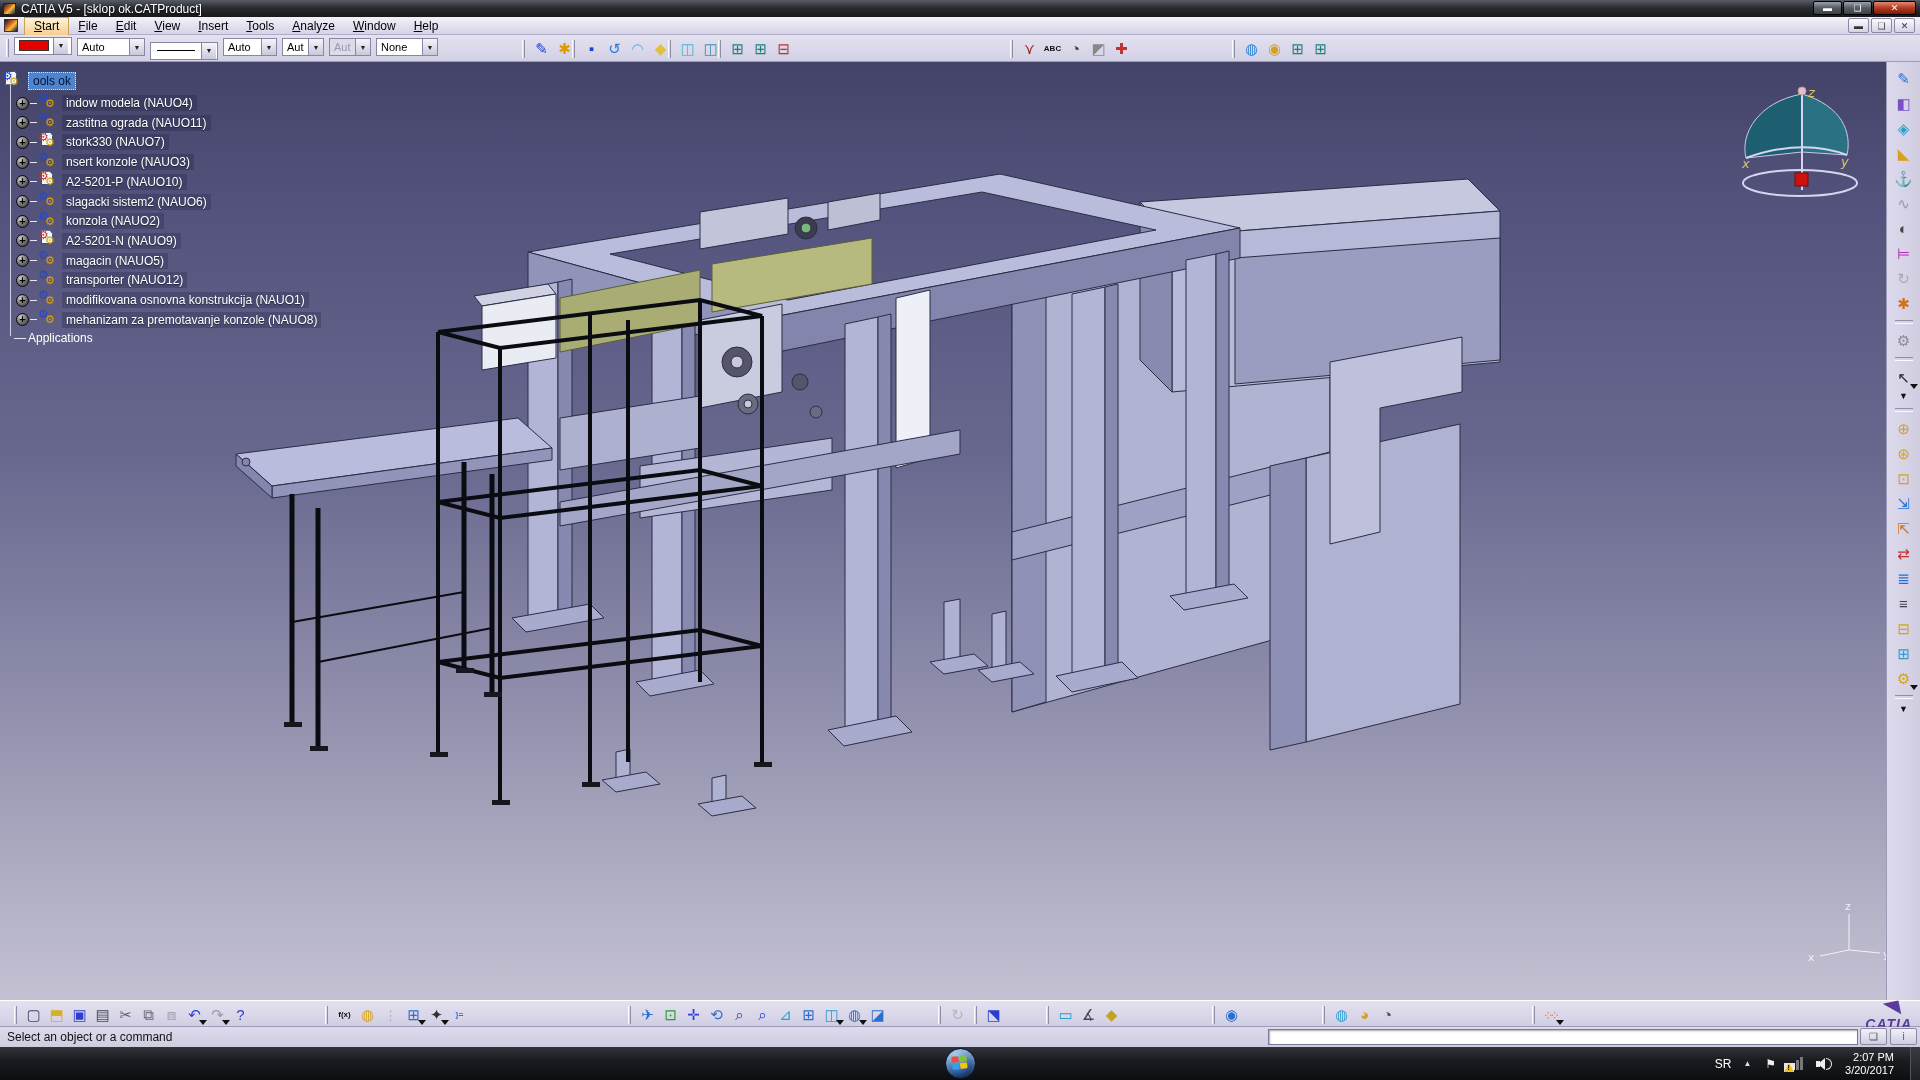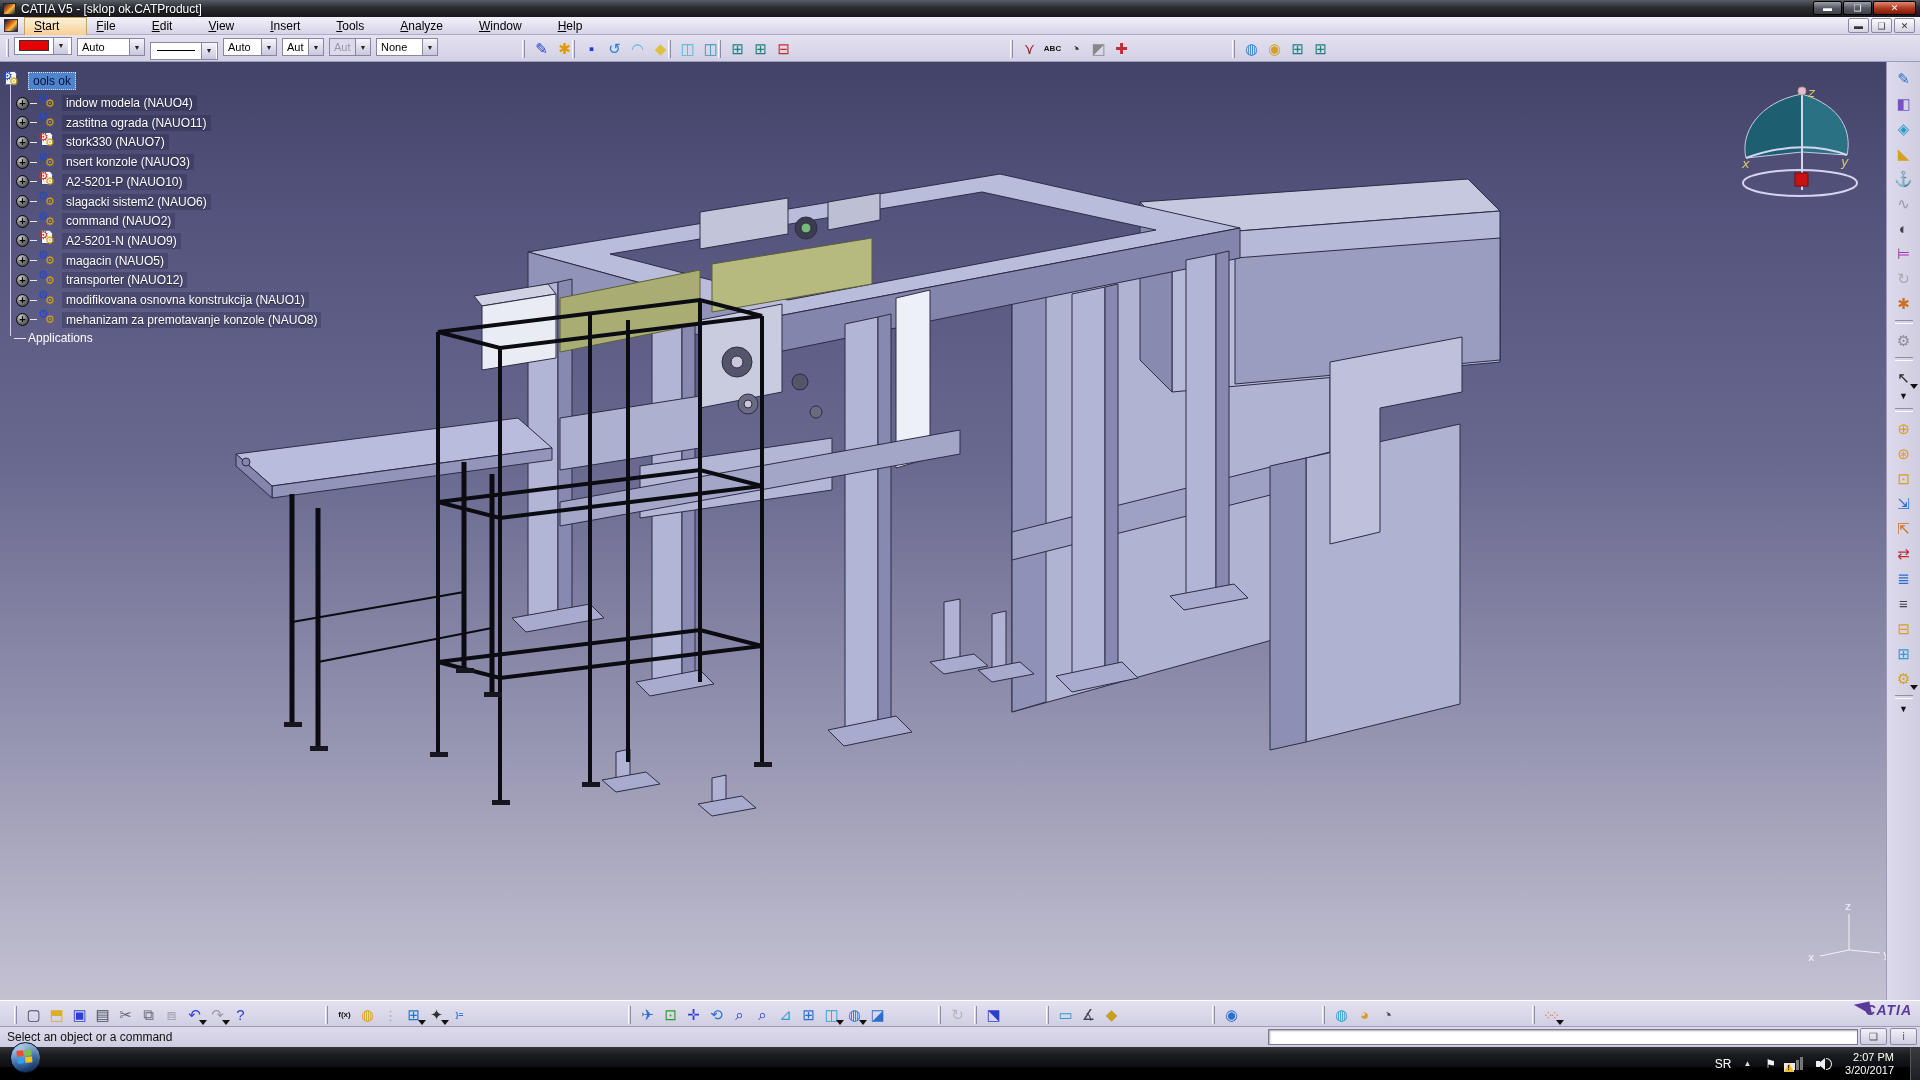--- a/index.html
+++ b/index.html
@@ -18,21 +18,21 @@
     background:linear-gradient(#9aa0a8,#565b63 50%,#3c4047); color:#fff; font-size:9px;
     display:flex; align-items:center; justify-content:center; line-height:1; }
   .wbtn.close { width:43px; background:linear-gradient(#e08a70,#b03a22 50%,#7e190a); }
 
   
   .menubar { position:absolute; left:0; top:17px; width:1920px; height:18px;
     background:linear-gradient(#f2f1f9,#d5d3e6); border-bottom:1px solid #aeacc6;
     display:flex; align-items:center; font-size:12px; color:#000; padding-left:2px; }
   .menu-appico { width:14px; height:13px; margin:0 6px 0 2px; border:1px solid #334;
     background:linear-gradient(135deg,#113,#e8731a 45%,#f8c040 60%,#113); }
-  .menu-item { padding:1px 27px 2px 9px; cursor:default; }
+  .menu-item { padding:1px 9px 2px 9px; cursor:default; }
   .menu-item.active { background:linear-gradient(#fdf2d9,#f6cf90); border:1px solid #caa35a; }
   .menu-item u { text-decoration:underline; }
   .child-ctrls { position:absolute; right:5px; top:1px; display:flex; gap:2px; }
   .cbtn { width:21px; height:15px; border:1px solid #8a88a2; border-radius:2px;
     background:linear-gradient(#fbfbfe,#d4d2e4); font-size:9px; color:#333;
     display:flex; align-items:center; justify-content:center; }
 
   
   .toolbar { position:absolute; left:0; top:35px; width:1920px; height:27px;
     background:linear-gradient(#e4e2f0,#d2d0e4); border-bottom:1px solid #9d9bb8;
@@ -96,27 +96,27 @@
   .ticon.part .g1 { color:#c83a2a; }
   .tlabel { position:absolute; left:62px; padding:1px 4px; background:rgba(18,18,48,.22);
     text-shadow:0 1px 1px rgba(0,0,0,.5); }
   .tree-root { position:absolute; left:4px; top:10px; display:flex; align-items:center; }
   .tree-root .ticon { position:relative; left:0; margin-right:4px; }
   .tree-root .tlabel { position:relative; left:0; background:#4f83cc; color:#001038; border:1px dotted #cfe0ff; text-shadow:none; }
   .tree-apps { position:absolute; left:14px; display:flex; align-items:center; }
   .tree-apps::before { content:""; width:12px; border-top:1px solid #e6e6f4; margin-right:2px; }
 
   
-  .catia-logo { position:absolute; right:8px; top:1px; display:flex; align-items:center; }
+  .catia-logo { position:absolute; right:8px; top:1px; display:flex; align-items:center;flex-direction:column; }
   .catia-swoosh { width:0; height:0; border-top:14px solid #5a3a9a; border-left:16px solid transparent; margin-right:-6px; transform:rotate(-12deg); }
   .catia-word { color:#5a3a9a; font-weight:bold; font-style:italic; font-size:14px; letter-spacing:1px; }
 
   
-  .taskbar { position:absolute; left:0; top:1047px; width:1920px; height:20px;
-    background:linear-gradient(#33343a,#1b1c20 40%,#0c0d10); display:flex; align-items:center; }
+  .taskbar { position:absolute; left:0; top:1047px; width:1920px; height:33px;
+    background:linear-gradient(#33343a,#1b1c20 40%,#0c0d10); display:flex; align-items:center;justify-content:center; }
   .start-orb { width:36px; height:31px; margin:0 6px 0 8px; position:relative; }
   .orb { position:absolute; left:2px; top:0; width:31px; height:31px; border-radius:50%;
     background:radial-gradient(circle at 35% 28%, #8fc3ee, #2a5a9a 55%, #0a1c3a 85%);
     border:1px solid #0a1a30; box-shadow:inset 0 5px 6px rgba(255,255,255,.45); }
   .flag { position:absolute; left:9px; top:8px; width:16px; height:15px; transform:rotate(-6deg); }
   .flag span { position:absolute; width:7px; height:6px; border-radius:1px; }
   .flag .f1{left:0;top:0;background:#ef4c34;} .flag .f2{left:8px;top:0;background:#7dc242;}
   .flag .f3{left:0;top:7px;background:#32a0e8;} .flag .f4{left:8px;top:7px;background:#fdc300;}
   .tray { position:absolute; right:0; top:0; height:33px; display:flex; align-items:center; color:#fff; }
   .tray .lang { font-size:12px; margin-right:12px; }
@@ -417,21 +417,21 @@
                 <span class="g2">⚙</span>
               </span>
               <span class="tlabel">slagacki sistem2 (NAUO6)</span>
             </div>
             <div class="tree-row" style="top: 150.2px; width: 360px;">
               <span class="tnode">+</span>
               <span class="ticon component">
                 <span class="g1">⚙</span>
                 <span class="g2">⚙</span>
               </span>
-              <span class="tlabel">command (NAUO2)</span>
+              <span class="tlabel">konzola (NAUO2)</span>
             </div>
             <div class="tree-row" style="top: 169.9px; width: 360px;">
               <span class="tnode">+</span>
               <span class="ticon part">
                 <span class="page"></span>
                 <span class="g1">⚙</span>
                 <span class="g2">⚙</span>
               </span>
               <span class="tlabel">A2-5201-N (NAUO9)</span>
             </div>

